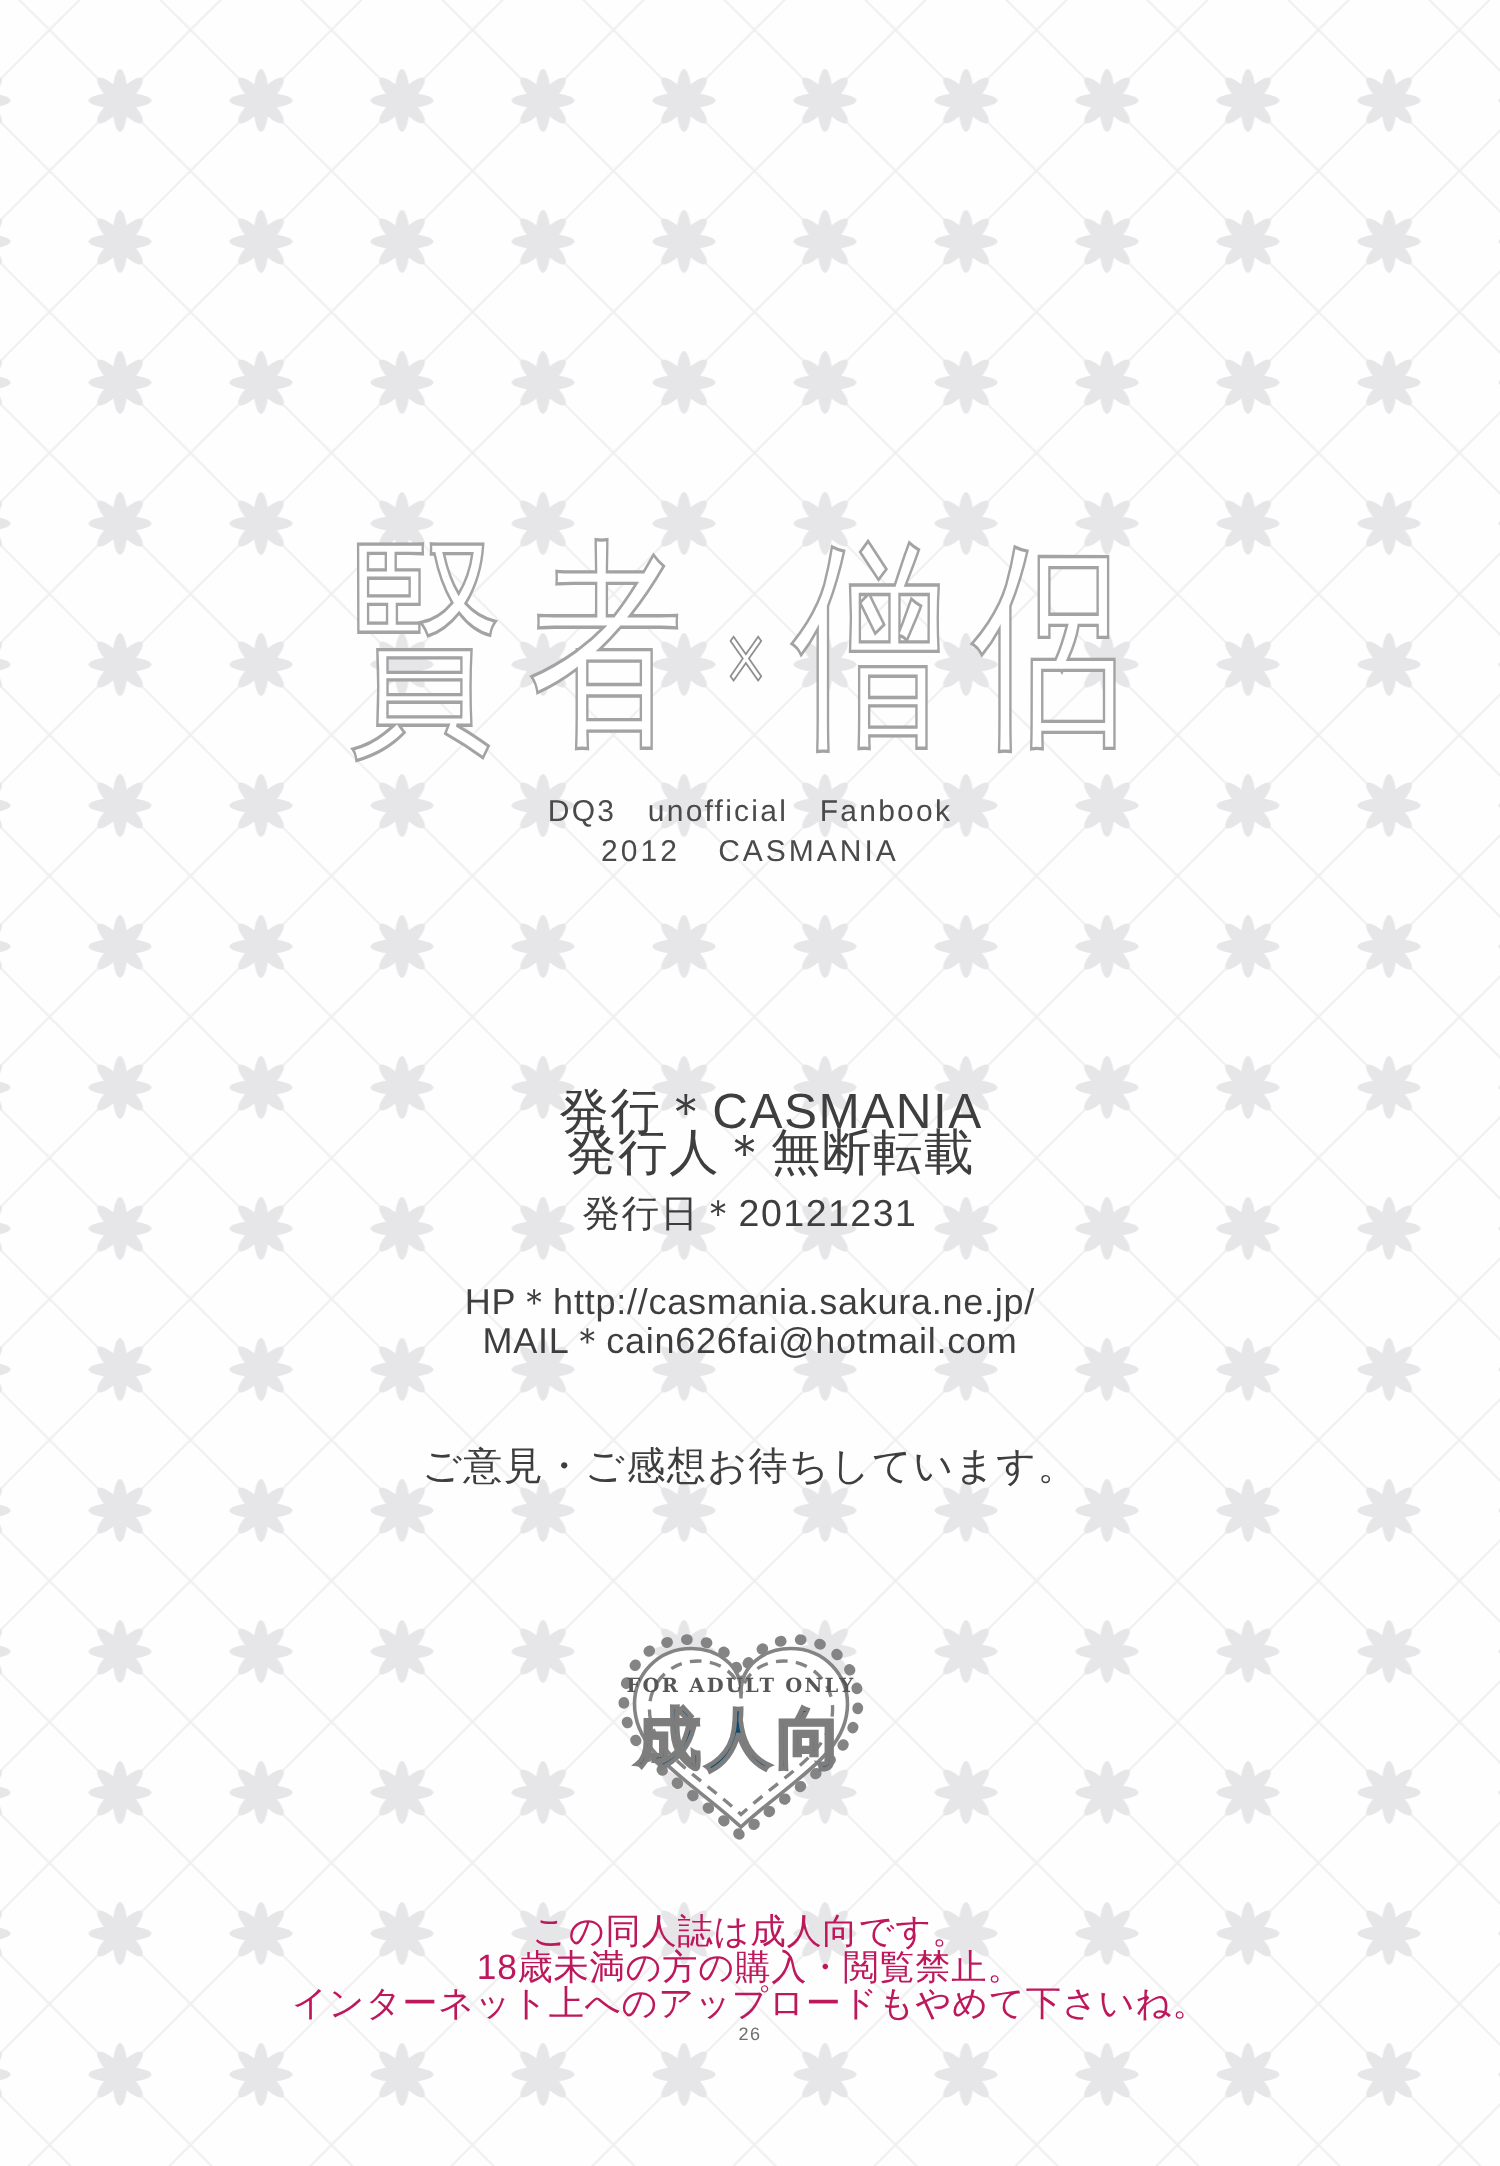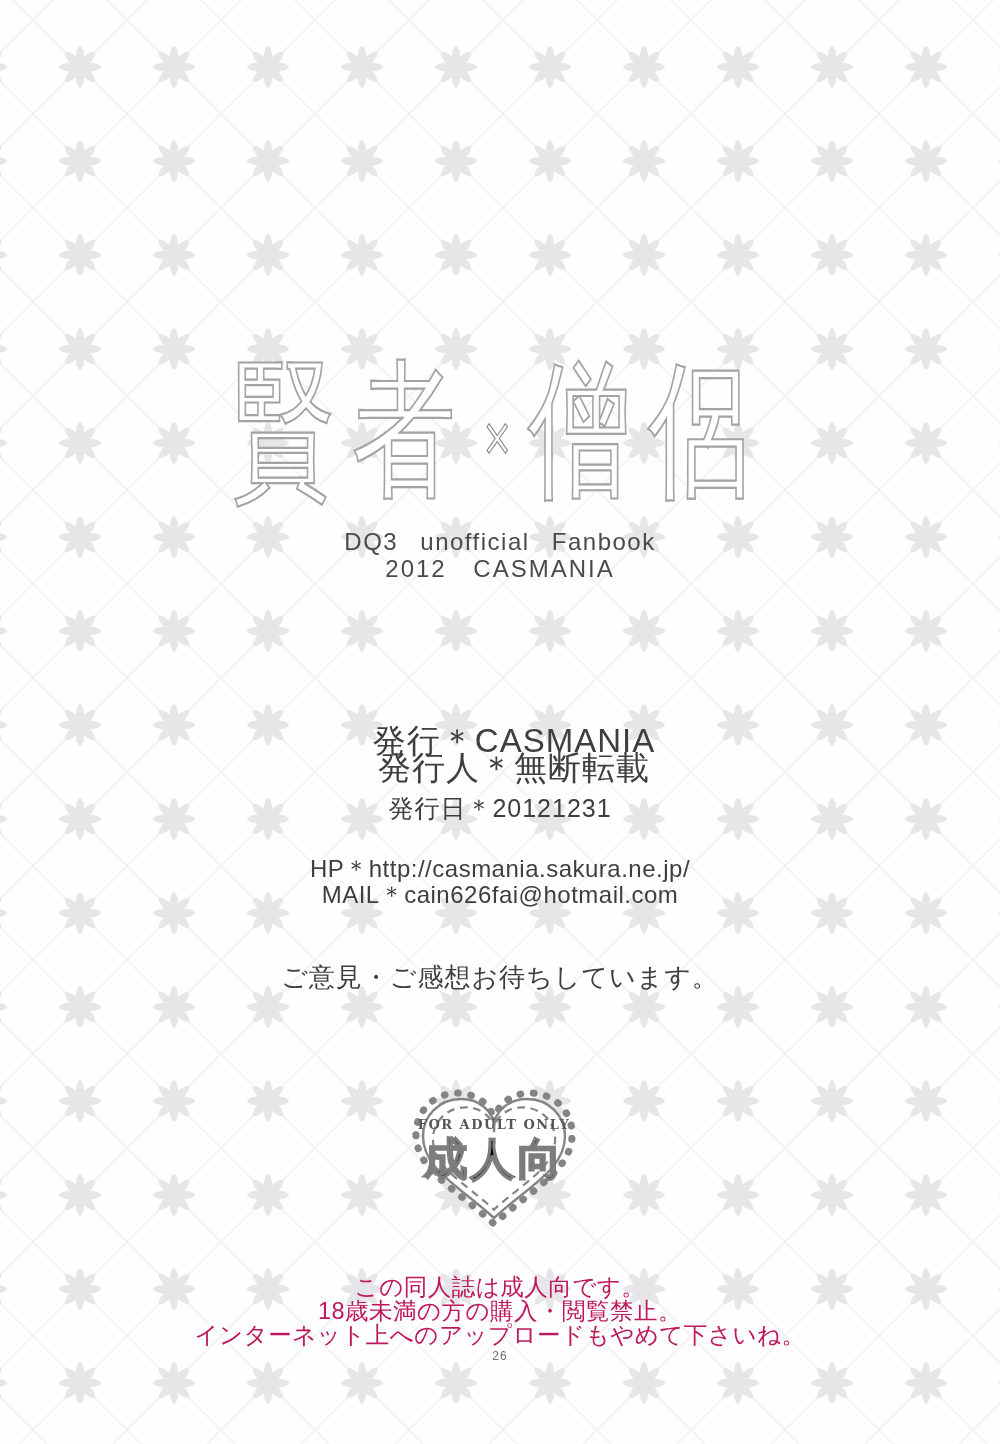--- a/index.html
+++ b/index.html
@@ -17,21 +17,21 @@
     font-size:148px;line-height:168px;white-space:nowrap;
     color:#ffffff;-webkit-text-stroke:2.2px #a3a3a3;
     text-shadow:0 0 1px #bdbdbd;
     transform:scaleX(0.70);transform-origin:50% 50%;
     letter-spacing:0.16em;font-weight:normal;
   }
   .title .times{
     display:inline-block;font-size:52px;-webkit-text-stroke:1.4px #8f8f8f;
     color:#fff;vertical-align:26px;margin:0 22px 0 14px;letter-spacing:0;
   }
-  .subtitle{top:528px;font-size:24px;line-height:27px;color:#4a4a4a;}
+  .subtitle{top:528px;font-size:20px;line-height:27px;color:#4a4a4a;}
   .subtitle .l1{letter-spacing:1.5px;word-spacing:14px;}
   .subtitle .l2{letter-spacing:2px;word-spacing:18px;}
 
   
   .pub{top:727px;font-size:33px;line-height:27px;letter-spacing:1px;margin-left:14px;}
   .date{top:792px;font-size:25px;letter-spacing:1px;}
   .contact{top:856px;font-size:24px;line-height:26px;letter-spacing:0.5px;}
   .feedback{top:960px;font-size:26px;letter-spacing:1px;}
   .printer{top:1011px;font-size:24px;letter-spacing:1px;}
 
@@ -39,21 +39,21 @@
   .stamp{position:absolute;left:391px;top:1086px;width:206px;height:152px;}
   .stamp svg{position:absolute;left:0;top:0;}
   .stamp .en{
     position:absolute;left:0;top:31px;width:100%;text-align:center;
     font-family:"DejaVu Serif","Liberation Serif",serif;font-weight:bold;
     font-size:13px;letter-spacing:1.5px;color:#565656;
   }
   .stamp .jp{
     position:absolute;left:0;top:44px;width:100%;text-align:center;
     font-family:"DejaVu Serif","Liberation Serif",serif;font-weight:bold;
-    font-size:44px;letter-spacing:3px;color:#000000;
+    font-size:44px;letter-spacing:3px;color:#0c4a6e;
     -webkit-text-stroke:1.7px #7d7d7d;text-shadow:0 0 1px #9a9a9a;
   }
 
   
   .warning{top:1276px;font-size:23.5px;line-height:23.8px;color:#be185d;letter-spacing:0.5px;}
   .pagenum{top:1349px;font-size:12px;color:#6e6e6e;letter-spacing:1px;}
 </style>
 </head>
 <body>
 

